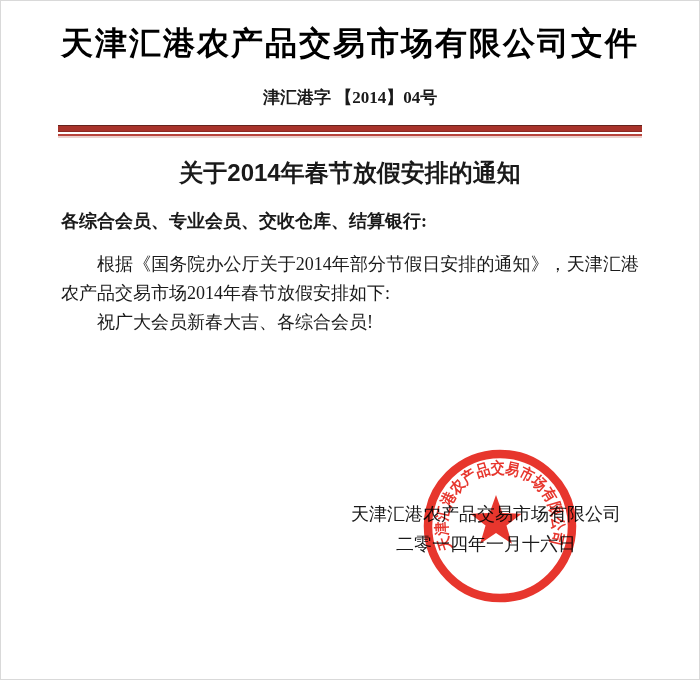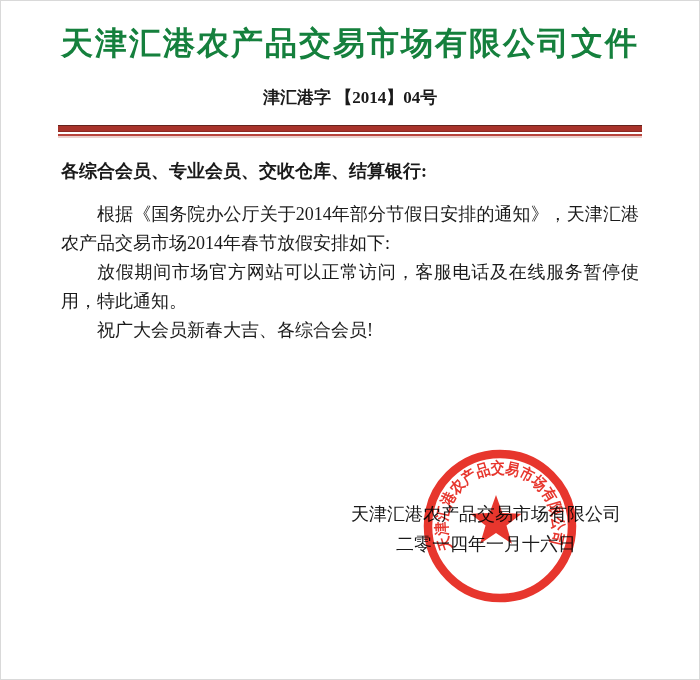--- a/index.html
+++ b/index.html
@@ -10,21 +10,21 @@
     box-sizing: border-box;
     background: #ffffff;
     border: 1px solid #d9d9d9;
     overflow: hidden;
     font-family: "Liberation Serif", "DejaVu Serif", serif;
     color: #1a1a1a;
   }
   .letterhead-title {
     margin-top: 22px;
     text-align: center;
-    color: #15803d;
+    color: #000000;
     font-size: 32px;
     font-weight: bold;
     letter-spacing: 2px;
     line-height: 40px;
     font-family: "Liberation Sans", "DejaVu Sans", sans-serif;
   }
   .doc-number {
     margin-top: 24px;
     text-align: center;
     font-size: 17px;
@@ -94,26 +94,26 @@
 
   <div class="letterhead-title">天津汇港农产品交易市场有限公司文件</div>
 
   <div class="doc-number">津汇港字 【2014】04号</div>
 
   <div class="rule">
     <div class="rule-thick"></div>
     <div class="rule-thin"></div>
   </div>
 
+  <div class="notice-title">关于2014年春节放假安排的通知</div>
 
   <div class="salutation">各综合会员、专业会员、交收仓库、结算银行:</div>
 
   <div class="body-text">
     <p>根据《国务院办公厅关于2014年部分节假日安排的通知》，天津汇港农产品交易市场2014年春节放假安排如下:</p>
-    <p>放假期间市场官方网站可以正常访问，客服电话及在线服务暂停使用，特此通知。</p>
     <p>祝广大会员新春大吉、各综合会员!</p>
   </div>
 
   <div class="signature">
     <div>天津汇港农产品交易市场有限公司</div>
     <div>二零一四年一月十六日</div>
   </div>
 
   <div class="seal">
     <svg width="158" height="158" viewBox="0 0 158 158" xmlns="http://www.w3.org/2000/svg">

